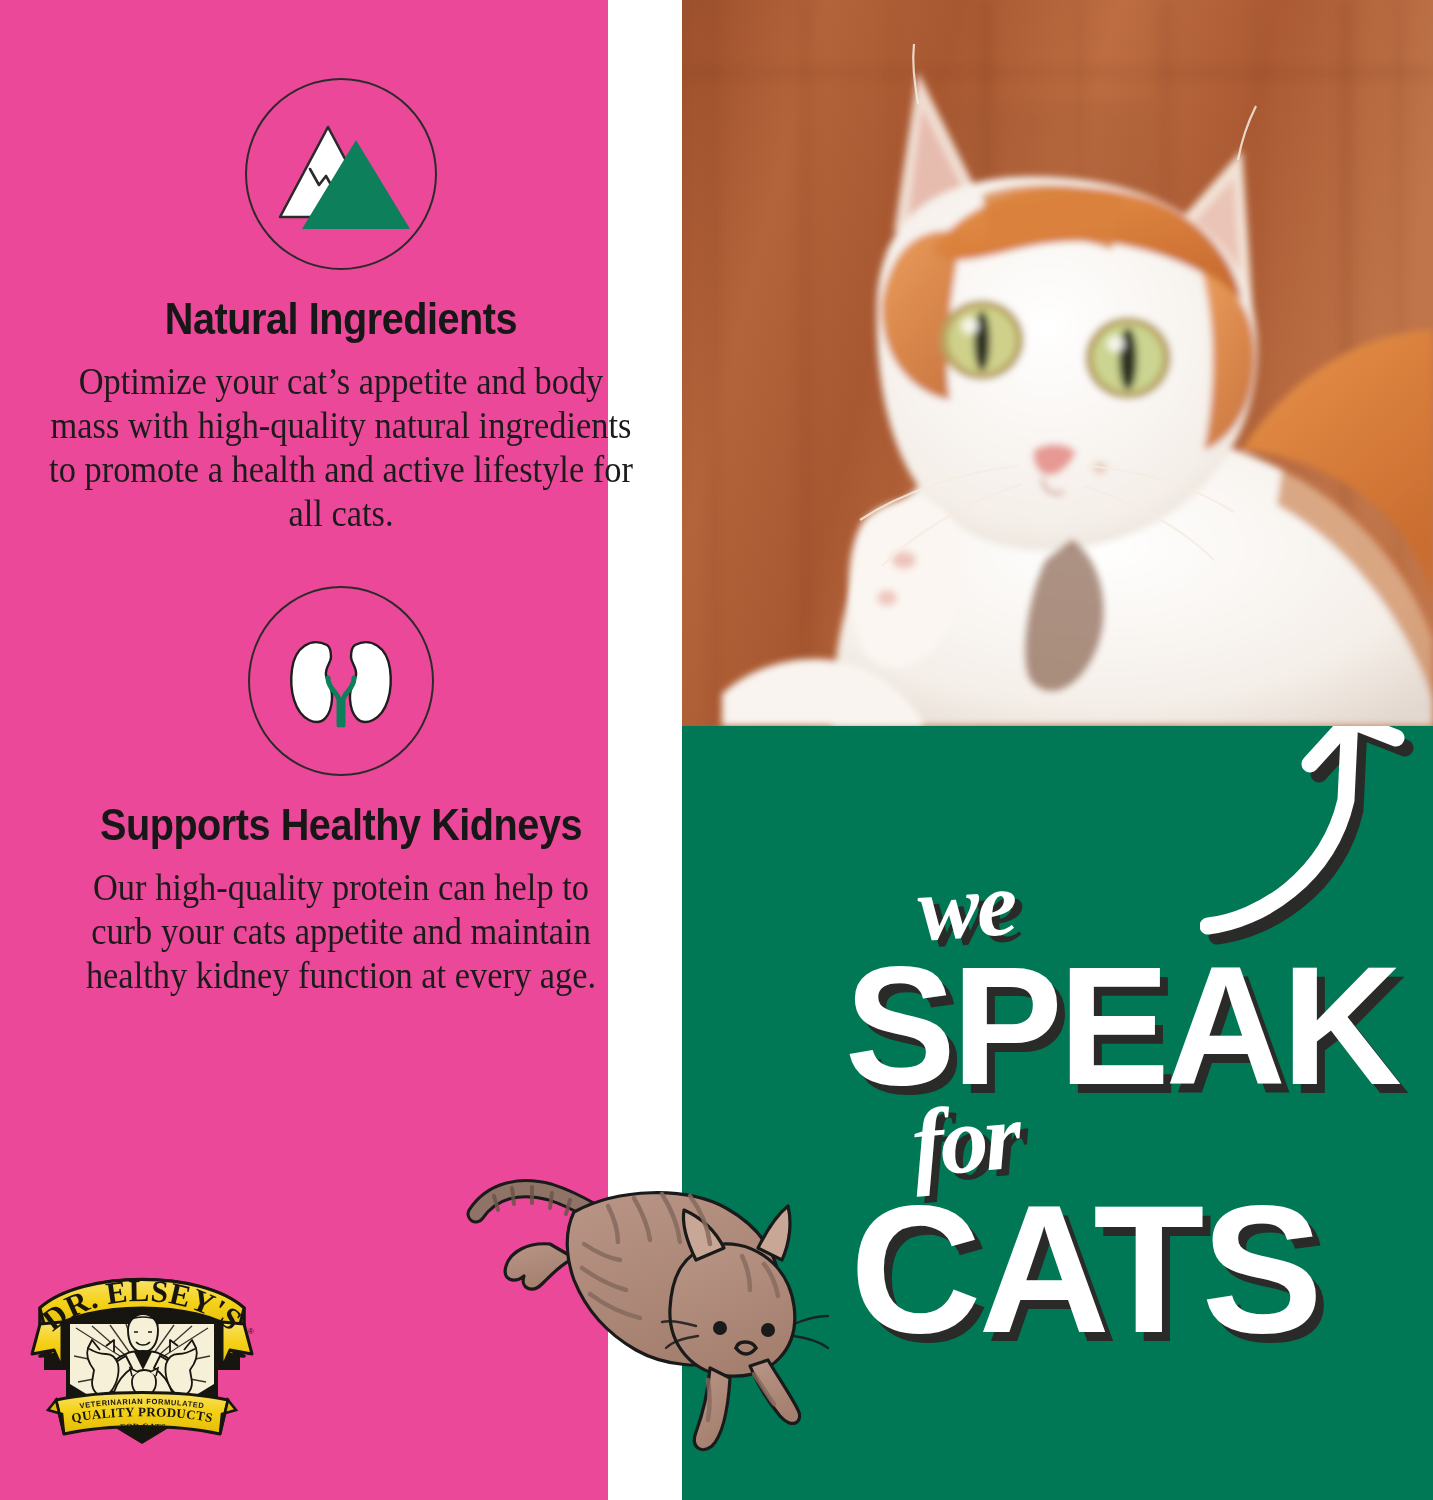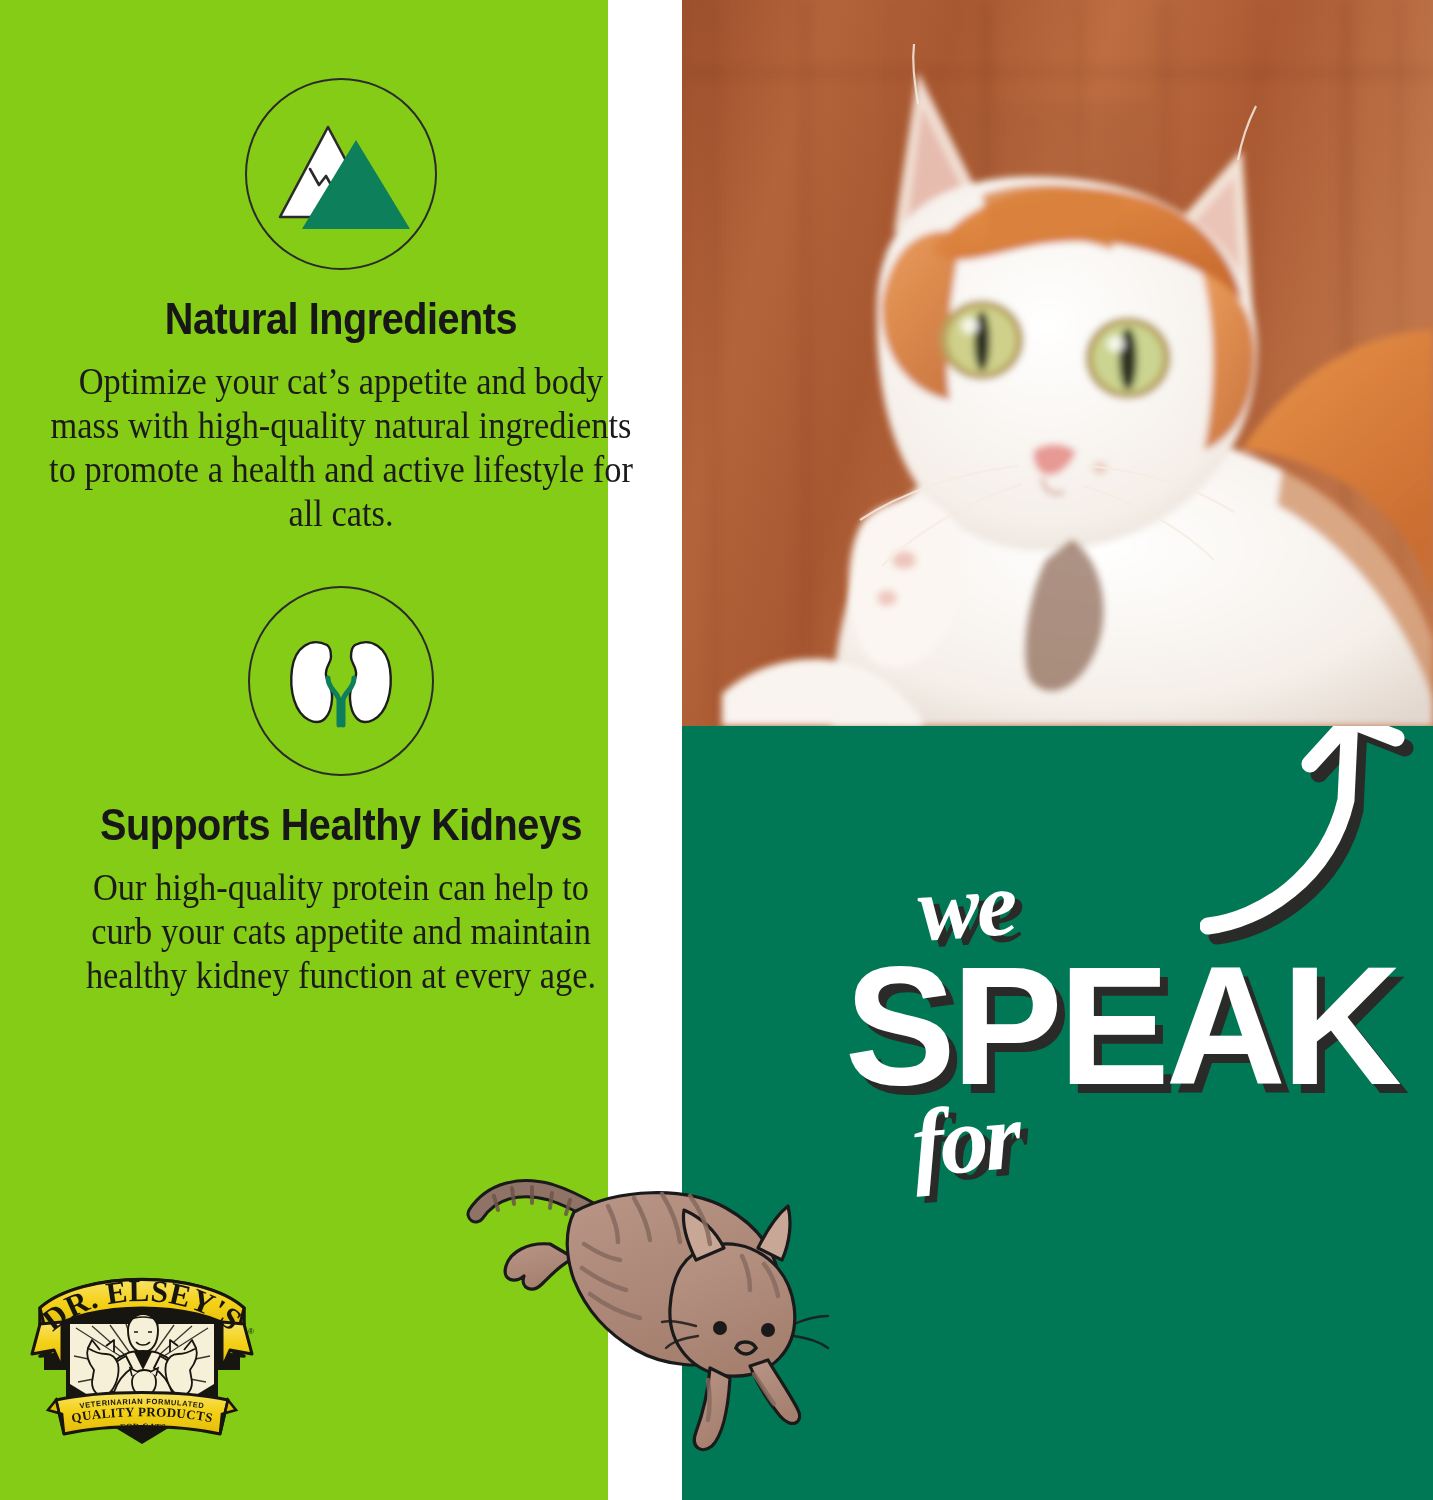--- a/index.html
+++ b/index.html
@@ -8,21 +8,21 @@
     background:#ffffff;
     font-family:"Liberation Sans", sans-serif;
     overflow:hidden;
     position:relative;
   }
   .page { position:relative; width:1433px; height:1500px; background:#fff; overflow:hidden; }
 
   
   .left-col {
     position:absolute; left:0; top:0; width:608px; height:1500px;
-    background:#84cc16;
+    background:#ec4899;
   }
   .feature { position:absolute; left:0; width:682px; text-align:center; }
   .feature-1 { top:78px; }
   .feature-2 { top:586px; }
 
   .icon-circle {
     width:192px; height:192px; margin:0 auto;
     border:2.5px solid #2b2b2b; border-radius:50%;
     display:flex; align-items:center; justify-content:center;
     position:relative;
@@ -277,20 +277,21 @@
           <path d="M150 52 L110 96" fill="none" stroke="#ffffff" stroke-width="17" stroke-linecap="round"></path>
           <path d="M150 52 L196 70" fill="none" stroke="#ffffff" stroke-width="17" stroke-linecap="round"></path>
         </g>
       </svg>
     </div>
 
     <div class="speak-block">
       <div class="script-we">we</div>
       <div class="word-speak">SPEAK</div>
       <div class="script-for">for</div>
+      <div class="word-cats">CATS</div>
     </div>
   </div>
 
   <div class="cartoon-cat">
     <svg width="400" height="300" viewBox="0 0 400 300">
       <defs>
         <linearGradient id="catbody" x1="0" y1="0" x2="0.4" y2="1">
           <stop offset="0" stop-color="#b99587"></stop>
           <stop offset="1" stop-color="#a5806f"></stop>
         </linearGradient>

